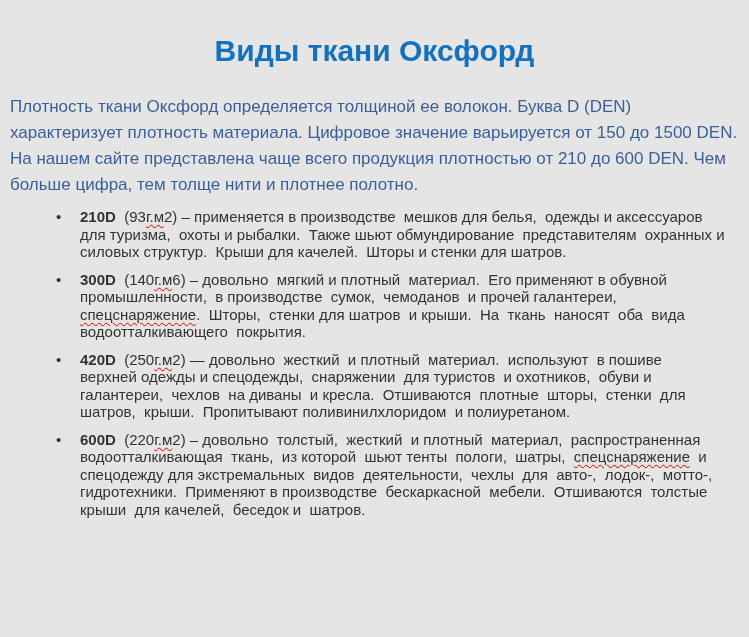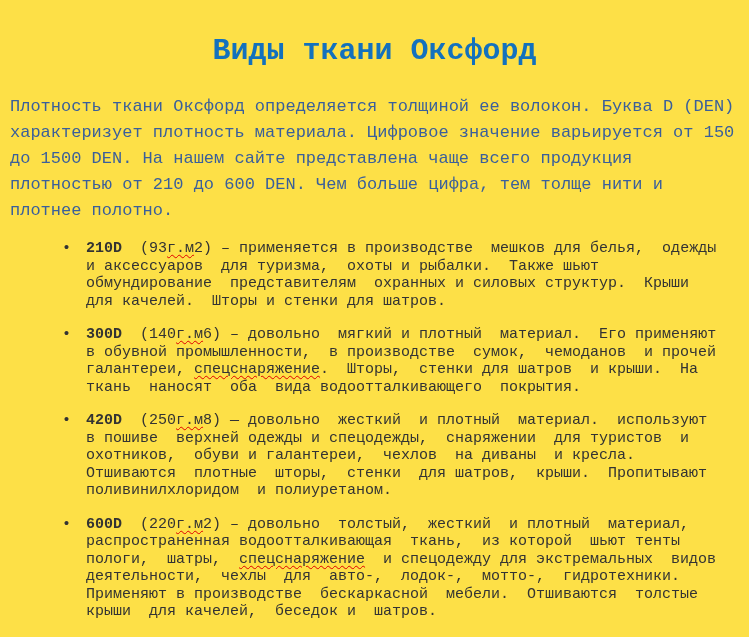--- a/index.html
+++ b/index.html
@@ -1,18 +1,18 @@
 <!DOCTYPE html>
 <html style="--title-color: #1371bd; --intro-color: #3A5F9B; --body-color: #333333; --squiggle-color: #e00000;"><head>
 <meta charset="utf-8">
 <style>
   html,body{margin:0;padding:0;background:#fff;}
   .page{
-    width:749px;height:637px;background:#fde047;overflow:hidden;
-    font-family:Liberation Mono, monospace;
+    width:749px;height:637px;background:#e5e5e5;overflow:hidden;
+    font-family:Liberation Sans, sans-serif;
     box-sizing:border-box;
   }
   .title{
     margin:34px 0 0 0;
     text-align:center;
     font-size:30px;
     font-weight:bold;
     color:var(--title-color,#1371bd);
     letter-spacing:0px;
   }
@@ -25,21 +25,21 @@
   .list{
     margin:9px 0 0 0;
     padding:0 12px 0 70px;
     list-style:none;
     font-size:15px;
     line-height:17.5px;
     color:var(--body-color,#333333);
   }
   .list li{
     position:relative;
-    margin:16px;
+    margin:10px;
     white-space:pre-wrap;
   }
   .list li::before{
     content:"\2022";
     position:absolute;
     left:-24px;
     top:0;
     color:var(--body-color,#333333);
   }
   .b{font-weight:bold;}
@@ -53,16 +53,16 @@
 </style>
 </head>
 <body>
 
 <div class="page">
   <h1 class="title">Виды ткани Оксфорд</h1>
   <p class="intro">Плотность ткани Оксфорд определяется толщиной ее волокон. Буква D (DEN) характеризует плотность материала. Цифровое значение варьируется от 150 до 1500 DEN. На нашем сайте представлена чаще всего продукция плотностью от 210 до 600 DEN. Чем больше цифра, тем толще нити и плотнее полотно.</p>
   <ul class="list" id="density-list">
       <li><span class="b">210D</span><span>  (93</span><span class="sq">г.м</span><span>2) – применяется в производстве  мешков для белья,  одежды и аксессуаров  для туризма,  охоты и рыбалки.  Также шьют обмундирование  представителям  охранных и силовых структур.  Крыши для качелей.  Шторы и стенки для шатров.</span></li>
       <li><span class="b">300D</span><span>  (140</span><span class="sq">г.м</span><span>6) – довольно  мягкий и плотный  материал.  Его применяют в обувной промышленности,  в производстве  сумок,  чемоданов  и прочей галантереи, </span><span class="sq">спецснаряжение</span><span>.  Шторы,  стенки для шатров  и крыши.  На  ткань  наносят  оба  вида водоотталкивающего  покрытия.</span></li>
-      <li><span class="b">420D</span><span>  (250</span><span class="sq">г.м</span><span>8) — довольно  жесткий  и плотный  материал.  используют  в пошиве  верхней одежды и спецодежды,  снаряжении  для туристов  и охотников,  обуви и галантереи,  чехлов  на диваны  и кресла.  Отшиваются  плотные  шторы,  стенки  для шатров,  крыши.  Пропитывают поливинилхлоридом  и полиуретаном.</span></li>
+      <li><span class="b">420D</span><span>  (250</span><span class="sq">г.м</span><span>2) — довольно  жесткий  и плотный  материал.  используют  в пошиве  верхней одежды и спецодежды,  снаряжении  для туристов  и охотников,  обуви и галантереи,  чехлов  на диваны  и кресла.  Отшиваются  плотные  шторы,  стенки  для шатров,  крыши.  Пропитывают поливинилхлоридом  и полиуретаном.</span></li>
       <li><span class="b">600D</span><span>  (220</span><span class="sq">г.м</span><span>2) – довольно  толстый,  жесткий  и плотный  материал,  распространенная водоотталкивающая  ткань,  из которой  шьют тенты  пологи,  шатры,  </span><span class="sq">спецснаряжение</span><span>  и спецодежду для экстремальных  видов  деятельности,  чехлы  для  авто-,  лодок-,  мотто-,  гидротехники.  Применяют в производстве  бескаркасной  мебели.  Отшиваются  толстые  крыши  для качелей,  беседок и  шатров.</span></li>
     </ul>
 </div>
 
 </body></html>

